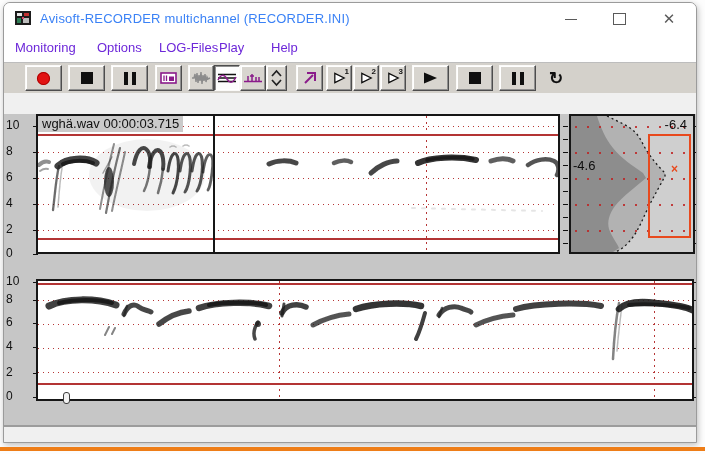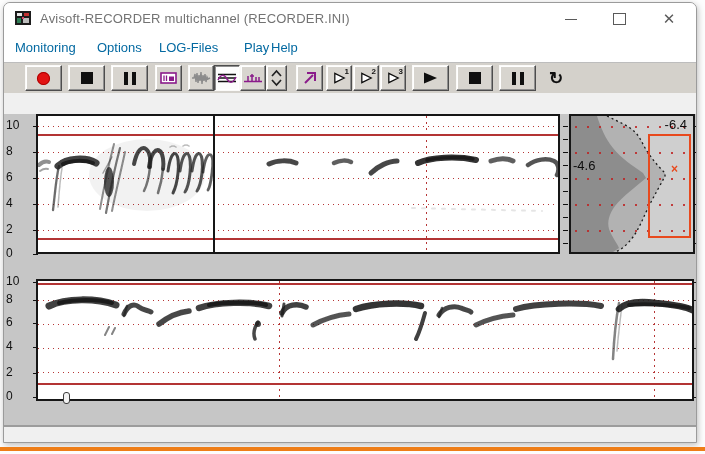--- a/index.html
+++ b/index.html
@@ -4,28 +4,28 @@
 <style>
   html,body{margin:0;padding:0;}
   body{font-family:"Liberation Sans", sans-serif; background:#fff;}
   .screen{position:relative;width:705px;height:454px;background:#fdfdfd;overflow:hidden;}
   .window{position:absolute;left:3px;top:2px;width:694px;height:441px;background:#f0f0f0;
           border:1px solid #9b9b9b;border-radius:7px 7px 0 0;box-shadow:1px 2px 6px rgba(0,0,0,.25);
           overflow:hidden;box-sizing:border-box;}
   
   .titlebar{position:absolute;left:0;top:0;right:0;height:32px;background:#ffffff;}
   .appicon{position:absolute;left:10px;top:7px;width:18px;height:16px;}
-  .title{position:absolute;left:36px;top:8px;font-size:13px;color:#737373;letter-spacing:.2px;}
+  .title{position:absolute;left:36px;top:8px;font-size:13px;color:#3b82f6;letter-spacing:.2px;}
   .winctl{position:absolute;top:0;width:34px;height:32px;display:flex;align-items:center;justify-content:center;color:#5a5a5a;}
   .ctl-min{left:550px;} .ctl-max{left:598px;} .ctl-close{left:648px;font-size:15px;}
   .ctl-min i{display:block;width:12px;height:0;border-top:1px solid #5a5a5a;}
   .ctl-max i{display:block;width:11px;height:10px;border:1px solid #5a5a5a;}
   
   .menubar{position:absolute;left:0;top:32px;right:0;height:27px;background:#fff;border-bottom:1px solid #bdbdbd;}
-  .menuitem{position:absolute;top:5px;font-size:13px;color:#0369a1;}
+  .menuitem{position:absolute;top:5px;font-size:13px;color:#6d28d9;}
   
   .toolbar{position:absolute;left:0;top:60px;right:0;height:30px;background:#d4d1cb;}
   .btn{position:absolute;top:2px;height:26px;box-sizing:border-box;background:#d8d5cf;
        border:1px solid;border-color:#fbfaf8 #4d4d4d #4d4d4d #fbfaf8;
        box-shadow:inset -1px -1px 0 #8f8f8f, inset 1px 1px 0 #fff;
        display:flex;align-items:center;justify-content:center;}
   .btn.pressed{border-color:#4d4d4d #fbfaf8 #fbfaf8 #4d4d4d;box-shadow:inset 1px 1px 0 #8f8f8f, inset -1px -1px 0 #fff;background:#fdfdfd;}
   .btn.flat{border:none;box-shadow:none;background:transparent;}
   .ic-rec{width:13px;height:13px;border-radius:50%;background:#e21313;box-shadow:inset 0 0 0 1px #a00;}
   .ic-stop{width:12px;height:12px;background:#0f0f0f;}
@@ -88,21 +88,21 @@
       <div class="winctl ctl-max">
           <i></i>
         </div>
       <div class="winctl ctl-close">✕</div>
     </div>
 
     <div class="menubar">
       <span class="menuitem" style="left:11px">Monitoring</span>
       <span class="menuitem" style="left:93px">Options</span>
       <span class="menuitem" style="left:155px">LOG-Files</span>
-      <span class="menuitem" style="left:240px">Play</span>
+      <span class="menuitem" style="left:215px">Play</span>
       <span class="menuitem" style="left:267px">Help</span>
     </div>
 
     <div class="toolbar">
       <div class="btn" style="left:21px;width:37px">
           <span class="ic-rec"></span>
         </div>
       <div class="btn" style="left:64px;width:37px">
           <span class="ic-stop"></span>
         </div>
@@ -255,20 +255,21 @@
             <path d="M297,48 C303,45 310,45 314,47" stroke-width="4.5" opacity="0.7"></path>
             <path d="M334,58 C341,51 352,46 360,46" stroke-width="5" opacity="0.8"></path>
             <path d="M381,48 C394,42 420,41 439,45" stroke-width="6" opacity="0.9"></path>
             <path d="M390,45 C402,42 424,42 436,44" stroke-width="3.5" opacity="1"></path>
             <path d="M454,46 C462,43 470,43 476,46" stroke-width="5" opacity="0.7"></path>
             <path d="M491,50 C499,44 510,43 517,46 C521,48 523,54 520,60" stroke-width="4.5" opacity="0.75"></path>
             <path d="M375,93 L505,96" stroke-width="2" stroke-dasharray="3,7" opacity="0.1"></path>
           </g>
         </svg>
         <div class="divider-v" style="left:175px"></div>
+        <div class="overlay-file">wghä.wav 00:00:03.715</div>
       </div>
 
       <i class="rtick" style="left:559px;top:12px"></i>
         <i class="rtick" style="left:559px;top:25px"></i>
       <i class="rtick" style="left:559px;top:38px"></i>
         <i class="rtick" style="left:559px;top:51px"></i>
       <i class="rtick" style="left:559px;top:64px"></i>
         <i class="rtick" style="left:559px;top:77px"></i>
       <i class="rtick" style="left:559px;top:90px"></i>
         <i class="rtick" style="left:559px;top:103px"></i>

